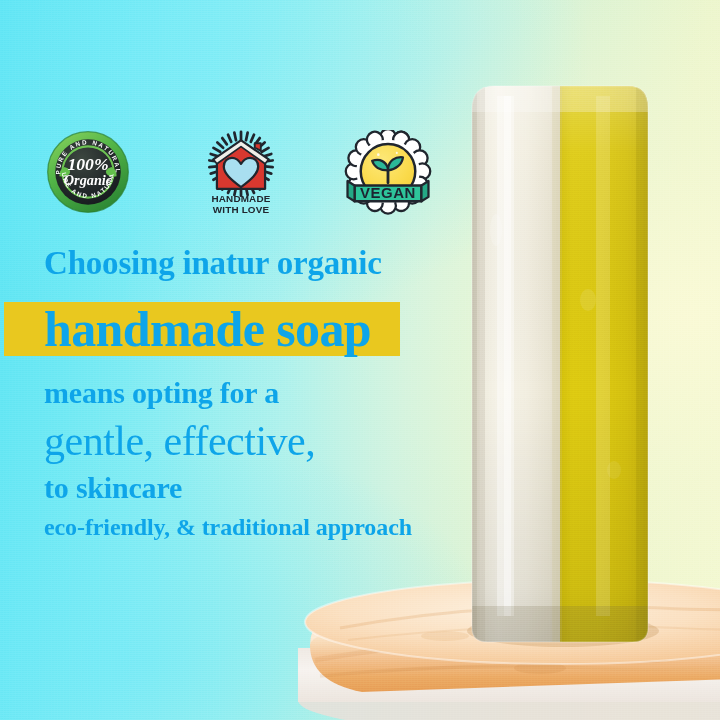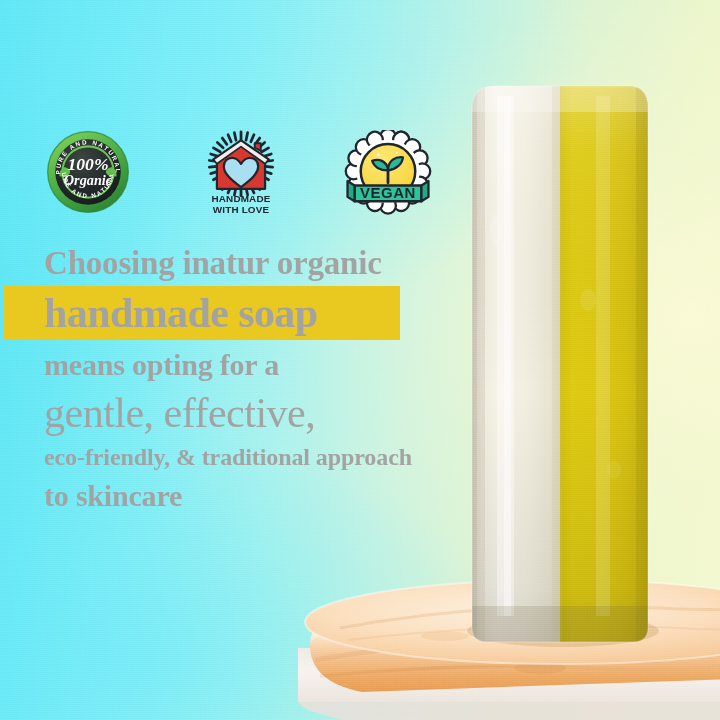--- a/index.html
+++ b/index.html
@@ -66,21 +66,21 @@
   .badge-organic { left: 0;   width: 84px; height: 84px; }
   .badge-handmade{ left: 152px; width: 86px; height: 90px; }
   .badge-vegan   { left: 298px; width: 88px; height: 88px; }
 
   
   .copy {
     position: absolute;
     left: 44px;
     top: 240px;
     width: 400px;
-    color: #a3a3a3;
+    color: #0ea5e9;
   }
   .line { display: block; white-space: nowrap; letter-spacing: -0.2px; }
 
   .l1 {
     font-size: 33px;
     line-height: 46px;
     font-weight: 700;
   }
   .hl-wrap {
     position: relative;
@@ -92,30 +92,31 @@
   .hl-bar {
     position: absolute;
     left: -20px;
     top: 0;
     width: 396px;
     height: 54px;
     background: #e9c81f;
   }
   .l2 {
     position: relative;
-    font-size: 42px;
+    font-size: 50px;
     line-height: 54px;
     font-weight: 700;
     letter-spacing: -0.6px;
+    margin-top: 16px;
   }
   .l3 {
     font-size: 30px;
     line-height: 44px;
     font-weight: 700;
-    margin-top: 3px;
+    margin-top: 15px;
   }
   .l4 {
     font-size: 42px;
     line-height: 52px;
     font-weight: 400;
     letter-spacing: -0.5px;
   }
   .l5 {
     font-size: 24px;
     line-height: 36px;
@@ -419,17 +420,17 @@
   </div>
 
   <div class="copy">
     <span class="line l1">Choosing inatur organic</span>
     <span class="hl-wrap">
       <span class="hl-bar"></span>
       <span class="line l2">handmade soap</span>
     </span>
     <span class="line l3">means opting for a</span>
     <span class="line l4">gentle, effective,</span>
+    <span class="line l6">to skincare</span>
     <span class="line l5">eco-friendly, &amp; traditional approach</span>
-    <span class="line l6">to skincare</span>
   </div>
 
 </div>
 
 </body></html>

